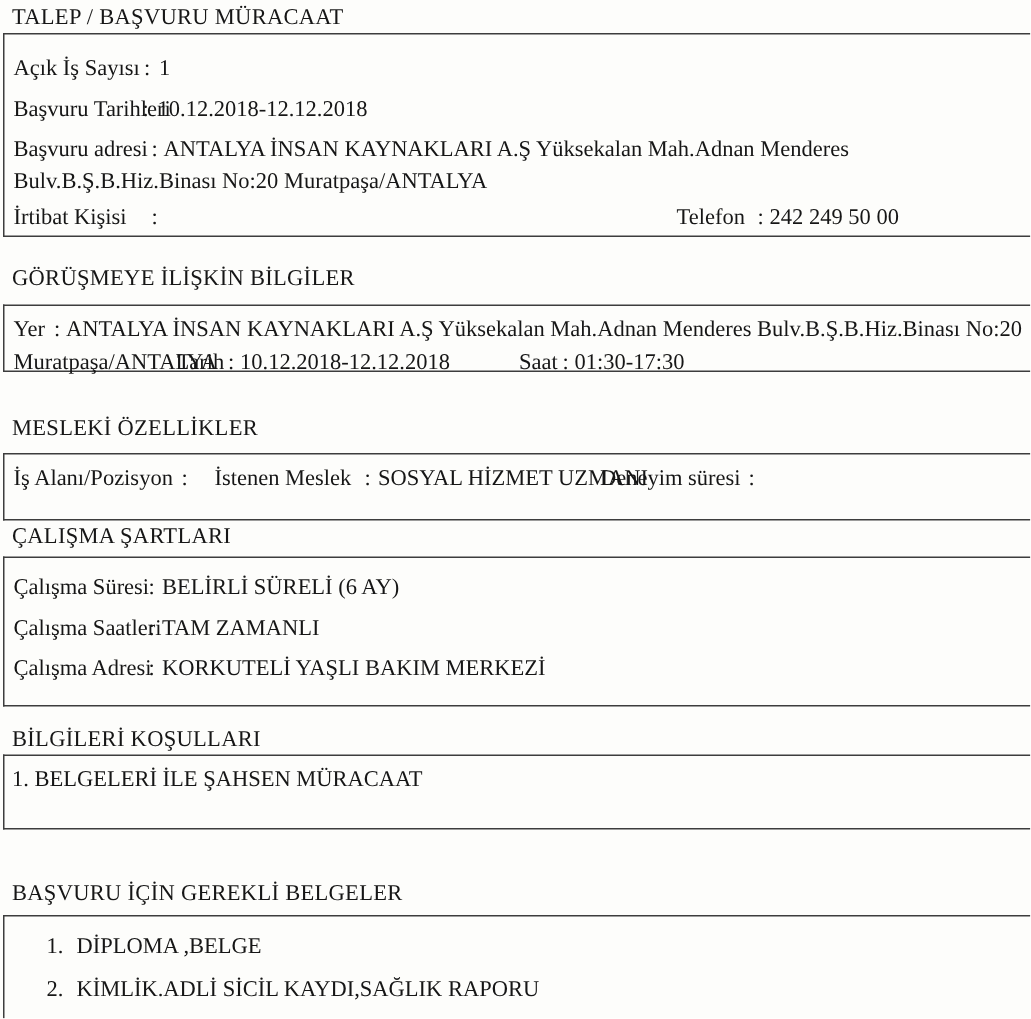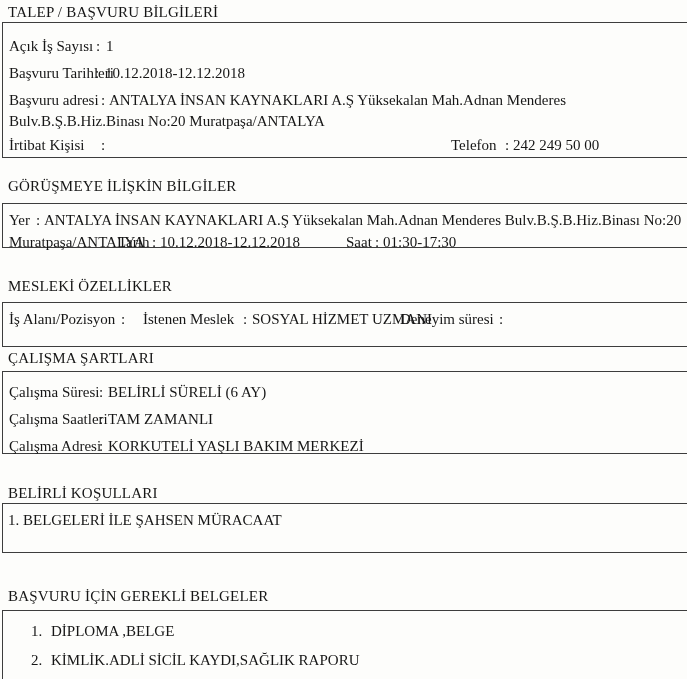--- a/index.html
+++ b/index.html
@@ -35,21 +35,21 @@
     position:absolute;
     white-space:nowrap;
     line-height:19px;
   }
 </style>
 </head>
 <body>
 
 <div class="page">
 
-  <div class="h" style="top:4px">TALEP / BAŞVURU BİLGİLERİ</div>
+  <div class="h" style="top:4px">TALEP / BAŞVURU MÜRACAAT</div>
 
   <div class="box" style="top:22px;height:136px">
 
     <span class="t" style="left:6px;top:14px">Açık İş Sayısı</span>
     <span class="t" style="left:93px;top:14px">:</span>
     <span class="t" style="left:103px;top:14px">1</span>
 
     <span class="t" style="left:6px;top:41px">Başvuru Tarihleri</span>
     <span class="t" style="left:92px;top:41px">:</span>
     <span class="t" style="left:102px;top:41px">10.12.2018-12.12.2018</span>
@@ -95,36 +95,36 @@
     <span class="t" style="left:140px;top:7px">İstenen Meslek</span>
     <span class="t" style="left:240px;top:7px">:</span>
     <span class="t" style="left:249px;top:7px">SOSYAL HİZMET UZMANI</span>
 
     <span class="t" style="left:397px;top:7px">Deneyim süresi</span>
     <span class="t" style="left:496px;top:7px">:</span>
   </div>
 
   <div class="h" style="top:350px">ÇALIŞMA ŞARTLARI</div>
 
-  <div class="box" style="top:371px;height:83px">
+  <div class="box" style="top:371px;height:100px">
 
     <span class="t" style="left:6px;top:11px">Çalışma Süresi</span>
     <span class="t" style="left:96px;top:11px">:</span>
     <span class="t" style="left:105px;top:11px">BELİRLİ SÜRELİ (6 AY)</span>
 
     <span class="t" style="left:6px;top:38px">Çalışma Saatleri</span>
     <span class="t" style="left:96px;top:38px">:</span>
     <span class="t" style="left:105px;top:38px">TAM ZAMANLI</span>
 
     <span class="t" style="left:6px;top:65px">Çalışma Adresi</span>
     <span class="t" style="left:96px;top:65px">:</span>
     <span class="t" style="left:105px;top:65px">KORKUTELİ YAŞLI BAKIM MERKEZİ</span>
   </div>
 
-  <div class="h" style="top:485px">BELİRLİ KOŞULLARI</div>
+  <div class="h" style="top:485px">BİLGİLERİ KOŞULLARI</div>
 
   <div class="box" style="top:503px;height:50px">
     <span class="t" style="left:5px;top:7px">1. BELGELERİ İLE ŞAHSEN MÜRACAAT</span>
   </div>
 
   <div class="h" style="top:588px">BAŞVURU İÇİN GEREKLİ BELGELER</div>
 
   <div class="box noBottom" style="top:610px;height:69px">
 
     <div>

